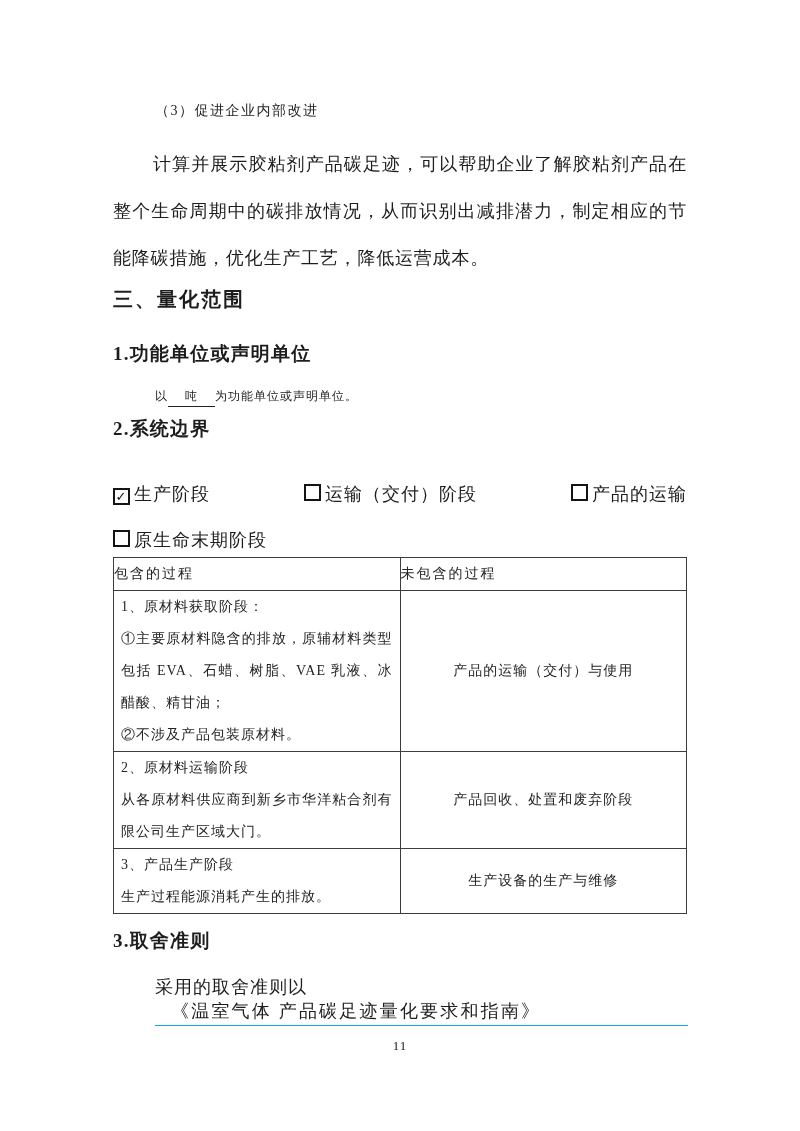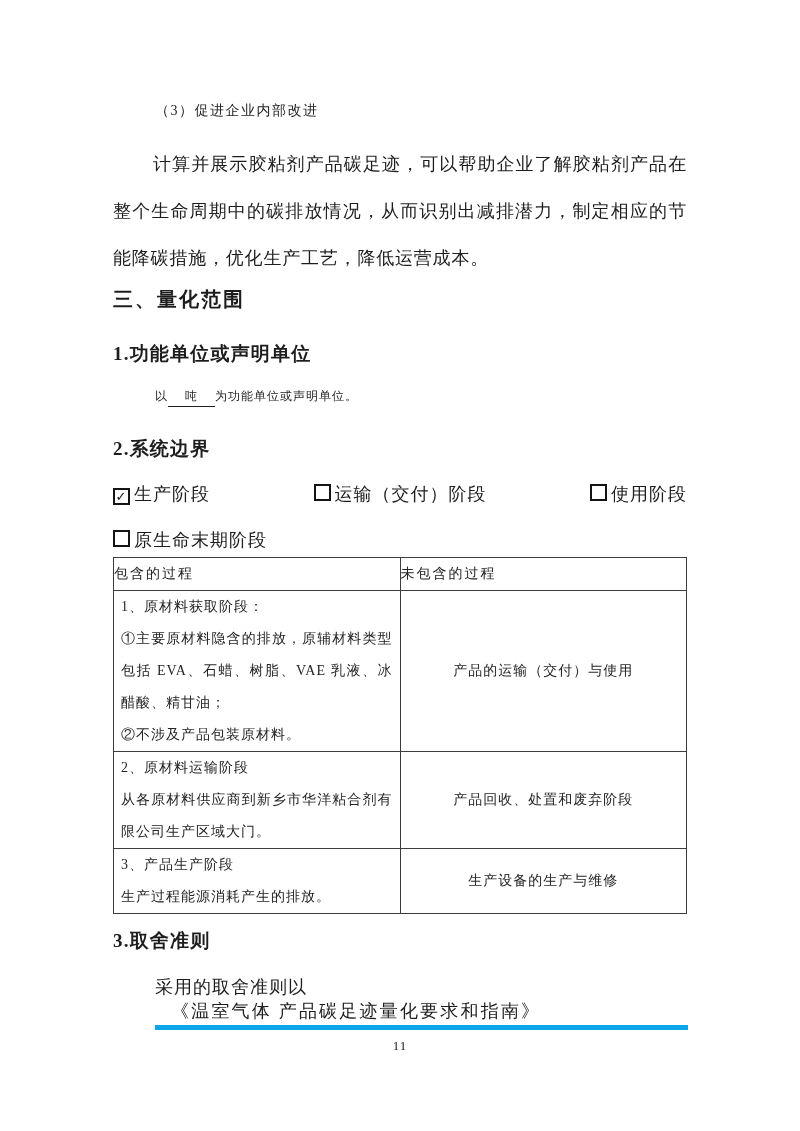--- a/index.html
+++ b/index.html
@@ -9,38 +9,38 @@
   }
   .abs{position:absolute;}
   .h-bold{font-weight:bold;letter-spacing:1.2px;font-size:19px;line-height:22px;}
   .body-text{font-size:18px;letter-spacing:0.8px;line-height:47px;}
 
   .item-heading{top:102px;left:155px;font-size:14px;letter-spacing:1.5px;}
   .paragraph{top:141px;left:113px;width:574px;text-align:justify;text-indent:40px;}
   .section-heading{top:286px;left:113px;font-size:20px;font-weight:bold;letter-spacing:2px;}
   .sub1{top:343px;left:113px;}
   .unit-line{top:388px;left:155px;font-size:12px;letter-spacing:1px;}
-  .sub2{top:438px;left:113px;}
+  .sub2{top:418px;left:113px;}
   .cb-row1{top:482px;left:113px;width:574px;display:flex;justify-content:space-between;font-size:18px;letter-spacing:1px;}
   .cb-row2{top:528px;left:113px;font-size:18px;letter-spacing:1px;}
   .sub3{top:930px;left:113px;}
   .cutoff-line{top:975px;left:155px;width:533px;display:flex;font-size:18px;letter-spacing:1px;flex-direction:column;}
   .page-num{top:1038px;left:0;width:800px;text-align:center;font-size:13px;letter-spacing:1px;}
 
   .cbx-item{white-space:nowrap;}
   .cbx{
     display:inline-block;width:13px;height:13px;border:2px solid #141414;
     margin-right:4px;vertical-align:-1px;text-align:center;line-height:13px;
     font-family:"DejaVu Sans",sans-serif;font-size:13px;font-weight:bold;color:#111;
   }
   .underline-fill{
     display:inline-block;border-bottom:1px solid #222;padding:0 17px 1px 17px;
   }
   .cutoff-underline{
-    flex:1;border-bottom:5px solid #0ea5e9;padding:0 0 2px 16px;letter-spacing:2.2px;white-space:nowrap;
+    flex:1;border-bottom:1px solid #0ea5e9;padding:0 0 2px 16px;letter-spacing:2.2px;white-space:nowrap;
   }
 
   table.btable{
     position:absolute;top:557px;left:113px;width:574px;
     border-collapse:collapse;table-layout:fixed;
     font-size:14px;letter-spacing:1px;color:#242424;
   }
   table.btable td{border:1px solid #3c3c3c;padding:0 7px;vertical-align:middle;}
   table.btable td.hdr{height:32px;text-align:left;font-size:14px;letter-spacing:2px;padding:0;}
   table.btable td.inc{vertical-align:middle;text-align:left;}
@@ -61,21 +61,21 @@
 
   <div class="abs sub1 h-bold">1.功能单位或声明单位</div>
 
   <div class="abs unit-line"><span>以</span><span class="underline-fill">吨</span><span>为功能单位或声明单位。</span></div>
 
   <div class="abs sub2 h-bold">2.系统边界</div>
 
   <div class="abs cb-row1">
     <span class="cbx-item"><span class="cbx">✓</span><span>生产阶段</span></span>
     <span class="cbx-item"><span class="cbx"></span><span>运输（交付）阶段</span></span>
-    <span class="cbx-item"><span class="cbx"></span><span>使用阶段</span></span>
+    <span class="cbx-item"><span class="cbx"></span><span>产品的运输</span></span>
   </div>
 
   <div class="abs cb-row2">
     <span class="cbx-item"><span class="cbx"></span><span>原生命末期阶段</span></span>
   </div>
 
   <table class="btable">
     <tbody>
         <tr>
       <td class="hdr">包含的过程</td>

